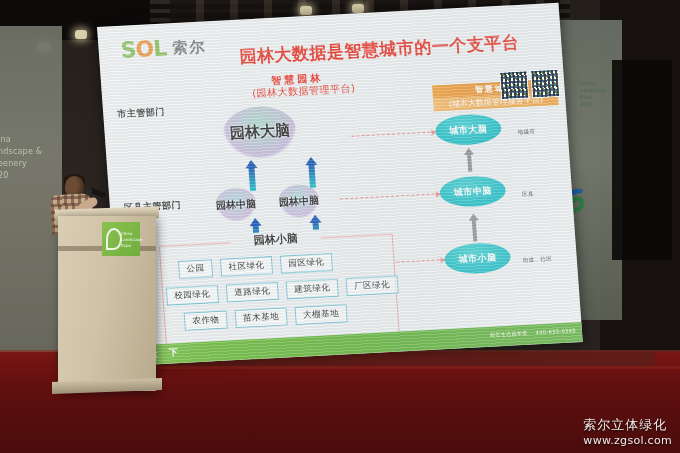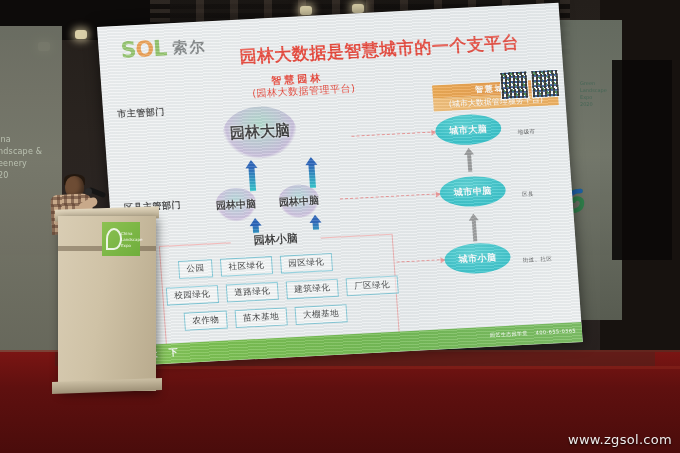--- a/index.html
+++ b/index.html
@@ -139,21 +139,21 @@
        #c8a98a;
      transform:rotate(-3deg);}
   .spk-arm{position:absolute;left:78px;top:200px;width:20px;height:9px;border-radius:5px;
      background:#c8a98a;transform:rotate(-28deg);}
   .mic{position:absolute;left:88px;top:190px;width:18px;height:5px;border-radius:3px;background:#151515;transform:rotate(22deg);}
   .mic-h{position:absolute;left:85px;top:188px;width:7px;height:7px;border-radius:50%;background:#2a2a2a;}
 
   
   .wm{position:absolute;right:8px;bottom:6px;text-align:left;color:#efeceb;text-shadow:0 1px 2px rgba(0,0,0,.8);}
   .wm .w1{font-size:13px;letter-spacing:1px;}
-  .wm .w2{font-size:13px;letter-spacing:.3px;margin-top:8px;}
+  .wm .w2{font-size:11px;letter-spacing:.3px;}
 </style>
 </head>
 <body>
 
 <div id="stage">
 
   <div class="bg-dark"></div>
   <div class="ceil-beam"></div>
   <div class="truss"></div>
   <div class="truss2"></div>
@@ -285,16 +285,17 @@
   <div class="podium-top"></div>
   <div class="podium"></div>
   <div class="podium-mid"></div>
   <div class="podium-panel">
     <div class="pl"></div>
     <div class="pt">China<br>Landscape<br>Expo</div>
   </div>
   <div class="podium-base"></div>
 
   <div class="wm">
+    <div class="w1">索尔立体绿化</div>
     <div class="w2">www.zgsol.com</div>
   </div>
 
 </div>
 
 </body></html>

